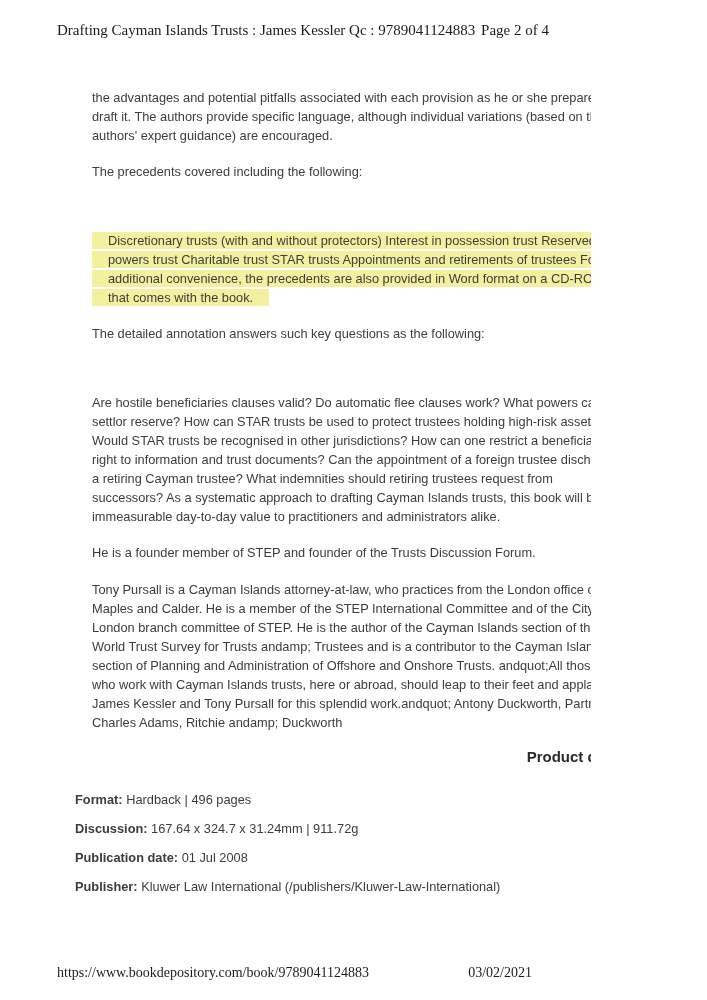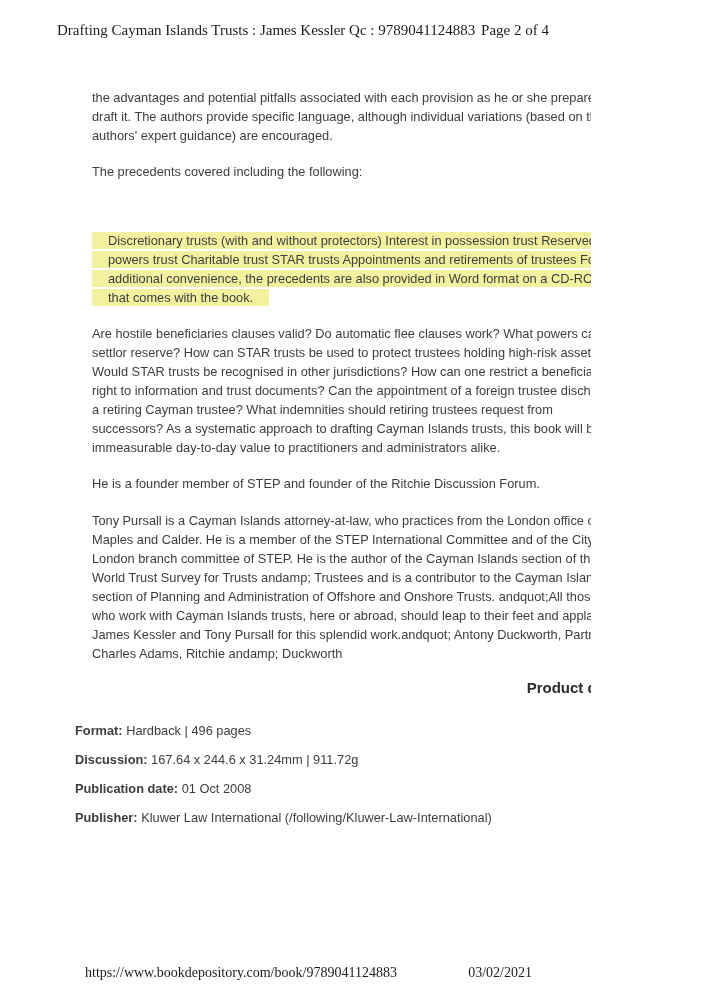--- a/index.html
+++ b/index.html
@@ -30,21 +30,20 @@
     top: 965px;
     left: 57px;
     right: 59px;
     display: flex;
     justify-content: space-between;
     align-items: baseline;
     font-family: "Liberation Serif", serif;
     font-size: 14px;
     color: var(--header-text, #1c1c1c);
     white-space: nowrap;
-    margin-left: 28px;
   }
   
   .content {
     position: absolute;
     top: 71px;
     left: 75px;
     width: 560px;
     font-size: 12.8px;
     line-height: 19px;
     color: var(--body-text, #3d3d3d);
@@ -77,41 +76,42 @@
 
   <div class="print-header">
     <span>Drafting Cayman Islands Trusts : James Kessler Qc : 9789041124883</span>
     <span>Page 2 of 4</span>
   </div>
 
   <div class="content">
     <p class="gap-s">the advantages and potential pitfalls associated with each provision as he or she prepares to draft it. The authors provide specific language, although individual variations (based on the authors' expert guidance) are encouraged.</p>
     <p class="gap-xl">The precedents covered including the following:</p>
     <p class="gap-s"><span class="hl">Discretionary trusts (with and without protectors) Interest in possession trust Reserved powers trust Charitable trust STAR trusts Appointments and retirements of trustees For additional convenience, the precedents are also provided in Word format on a CD-ROM that comes with the book.</span></p>
+    <p class="gap-xl">The detailed annotation answers such key questions as the following:</p>
     <p class="gap-s">Are hostile beneficiaries clauses valid? Do automatic flee clauses work? What powers can a settlor reserve? How can STAR trusts be used to protect trustees holding high-risk assets? Would STAR trusts be recognised in other jurisdictions? How can one restrict a beneficiary's right to information and trust documents? Can the appointment of a foreign trustee discharge a retiring Cayman trustee? What indemnities should retiring trustees request from successors? As a systematic approach to drafting Cayman Islands trusts, this book will be of immeasurable day-to-day value to practitioners and administrators alike.</p>
-    <p class="gap-m">He is a founder member of STEP and founder of the Ritchie Discussion Forum.</p>
+    <p class="gap-m">He is a founder member of STEP and founder of the Trusts Discussion Forum.</p>
     <p class="gap-s">Tony Pursall is a Cayman Islands attorney-at-law, who practices from the London office of Maples and Calder. He is a member of the STEP International Committee and of the City of London branch committee of STEP. He is the author of the Cayman Islands section of the World Trust Survey for Trusts andamp; Trustees and is a contributor to the Cayman Islands section of Planning and Administration of Offshore and Onshore Trusts. andquot;All those who work with Cayman Islands trusts, here or abroad, should leap to their feet and applaud James Kessler and Tony Pursall for this splendid work.andquot; Antony Duckworth, Partner, Charles Adams, Ritchie andamp; Duckworth</p>
 
     <h2 class="section-heading">Product details</h2>
 
     <div class="detail-row">
       <span class="detail-label">Format:</span>
       <span>Hardback | 496 pages</span>
     </div>
     <div class="detail-row">
       <span class="detail-label">Discussion:</span>
-      <span>167.64 x 244.6 x 31.24mm | 911.72g</span>
+      <span>167.64 x 324.7 x 31.24mm | 911.72g</span>
     </div>
     <div class="detail-row">
       <span class="detail-label">Publication date:</span>
-      <span>01 Oct 2008</span>
+      <span>01 Jul 2008</span>
     </div>
     <div class="detail-row">
       <span class="detail-label">Publisher:</span>
-      <span>Kluwer Law International (/following/Kluwer-Law-International)</span>
+      <span>Kluwer Law International (/publishers/Kluwer-Law-International)</span>
     </div>
   </div>
 
   <div class="print-footer">
     <span>https://www.bookdepository.com/book/9789041124883</span>
     <span>03/02/2021</span>
   </div>
 
 </div>
 

